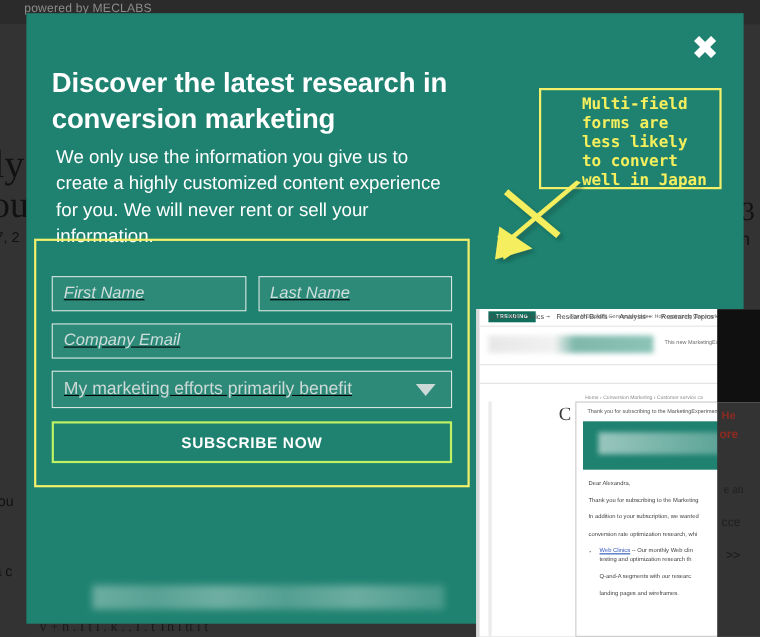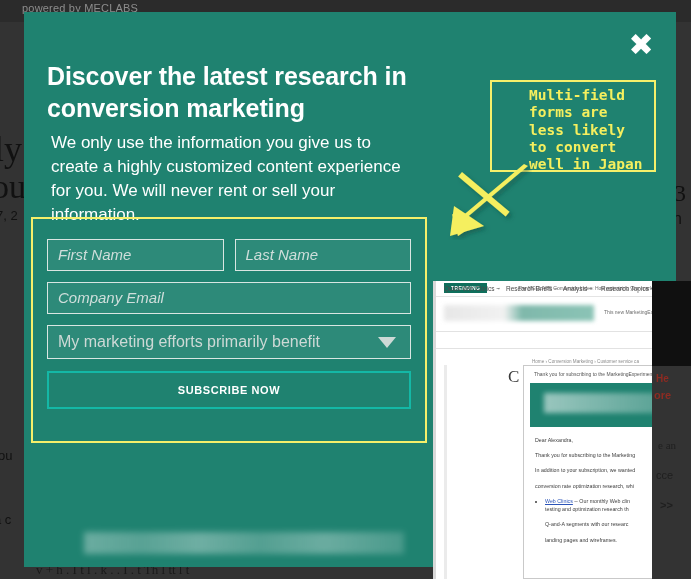--- a/index.html
+++ b/index.html
@@ -79,21 +79,21 @@
     color:#ffffff;
     font-size:17px; line-height:1.42;
   }
 
   
   .form-highlight {
     position:absolute; left:7px; top:205px;
     width:396px; height:226px;
     border:2px solid #f5f06a;
   }
-  .form-inner { position:absolute; inset:0; padding:20px 14px; }
+  .form-inner { position:absolute; inset:0; padding:32px 14px;text-decoration:underline; }
 
   .fld-row { display:flex; gap:11px; margin-bottom:11px; }
   .fld {
     background:#2d8a79;
     border:1px solid #d8e6e2;
     color:#cfdedb;
     font-size:15px;
     font-style:italic;
     font-family:"Liberation Sans", sans-serif;
     height:32px;
@@ -122,24 +122,24 @@
   }
   .caret {
     width:0;height:0;
     border-left:9px solid transparent;
     border-right:9px solid transparent;
     border-top:11px solid #cdd9d6;
     margin-right:4px;
   }
   .subscribe-btn {
     height:38px;
-    border:2px solid #14b8a6;
+    border:2px solid #bef264;
     background:transparent;
     color:#ffffff;
-    font-size:11px;
+    font-size:14px;
     font-weight:bold;
     letter-spacing:.6px;
     width:100%;
     cursor:pointer;
     font-family:"Liberation Sans", sans-serif;
   }
 
   
   .annot-box {
     position:absolute; left:466px; top:68px;

